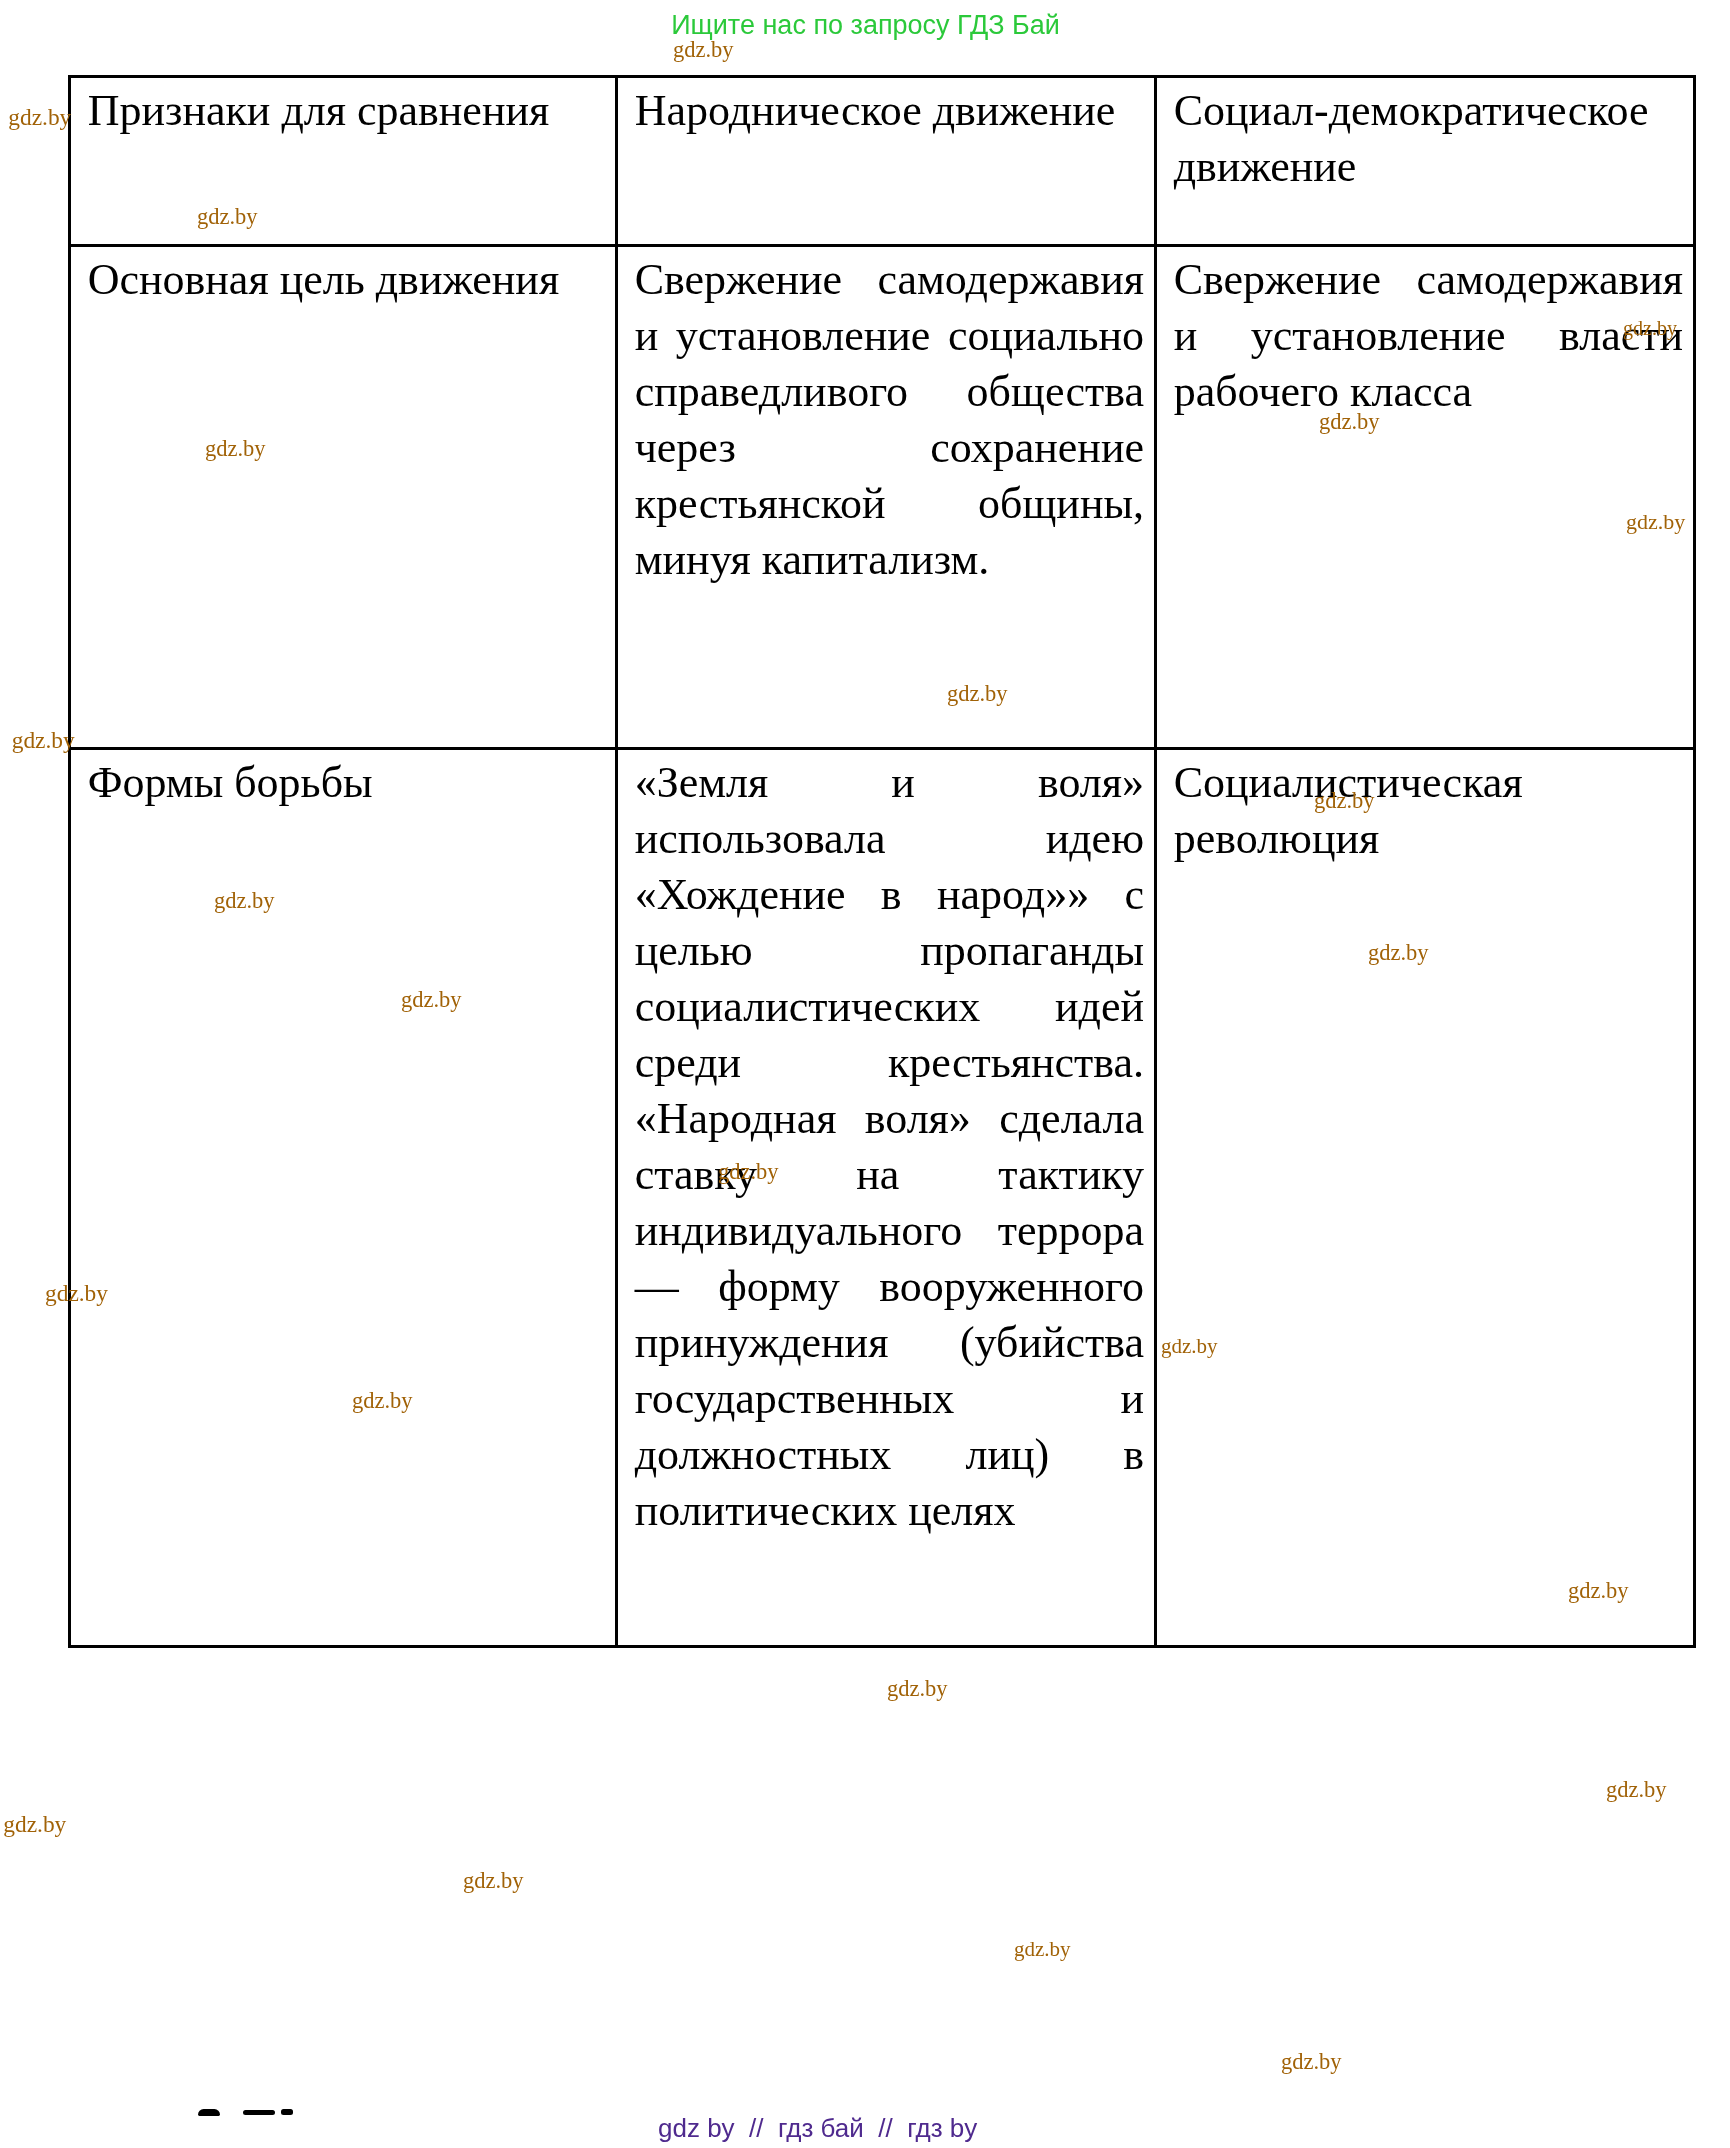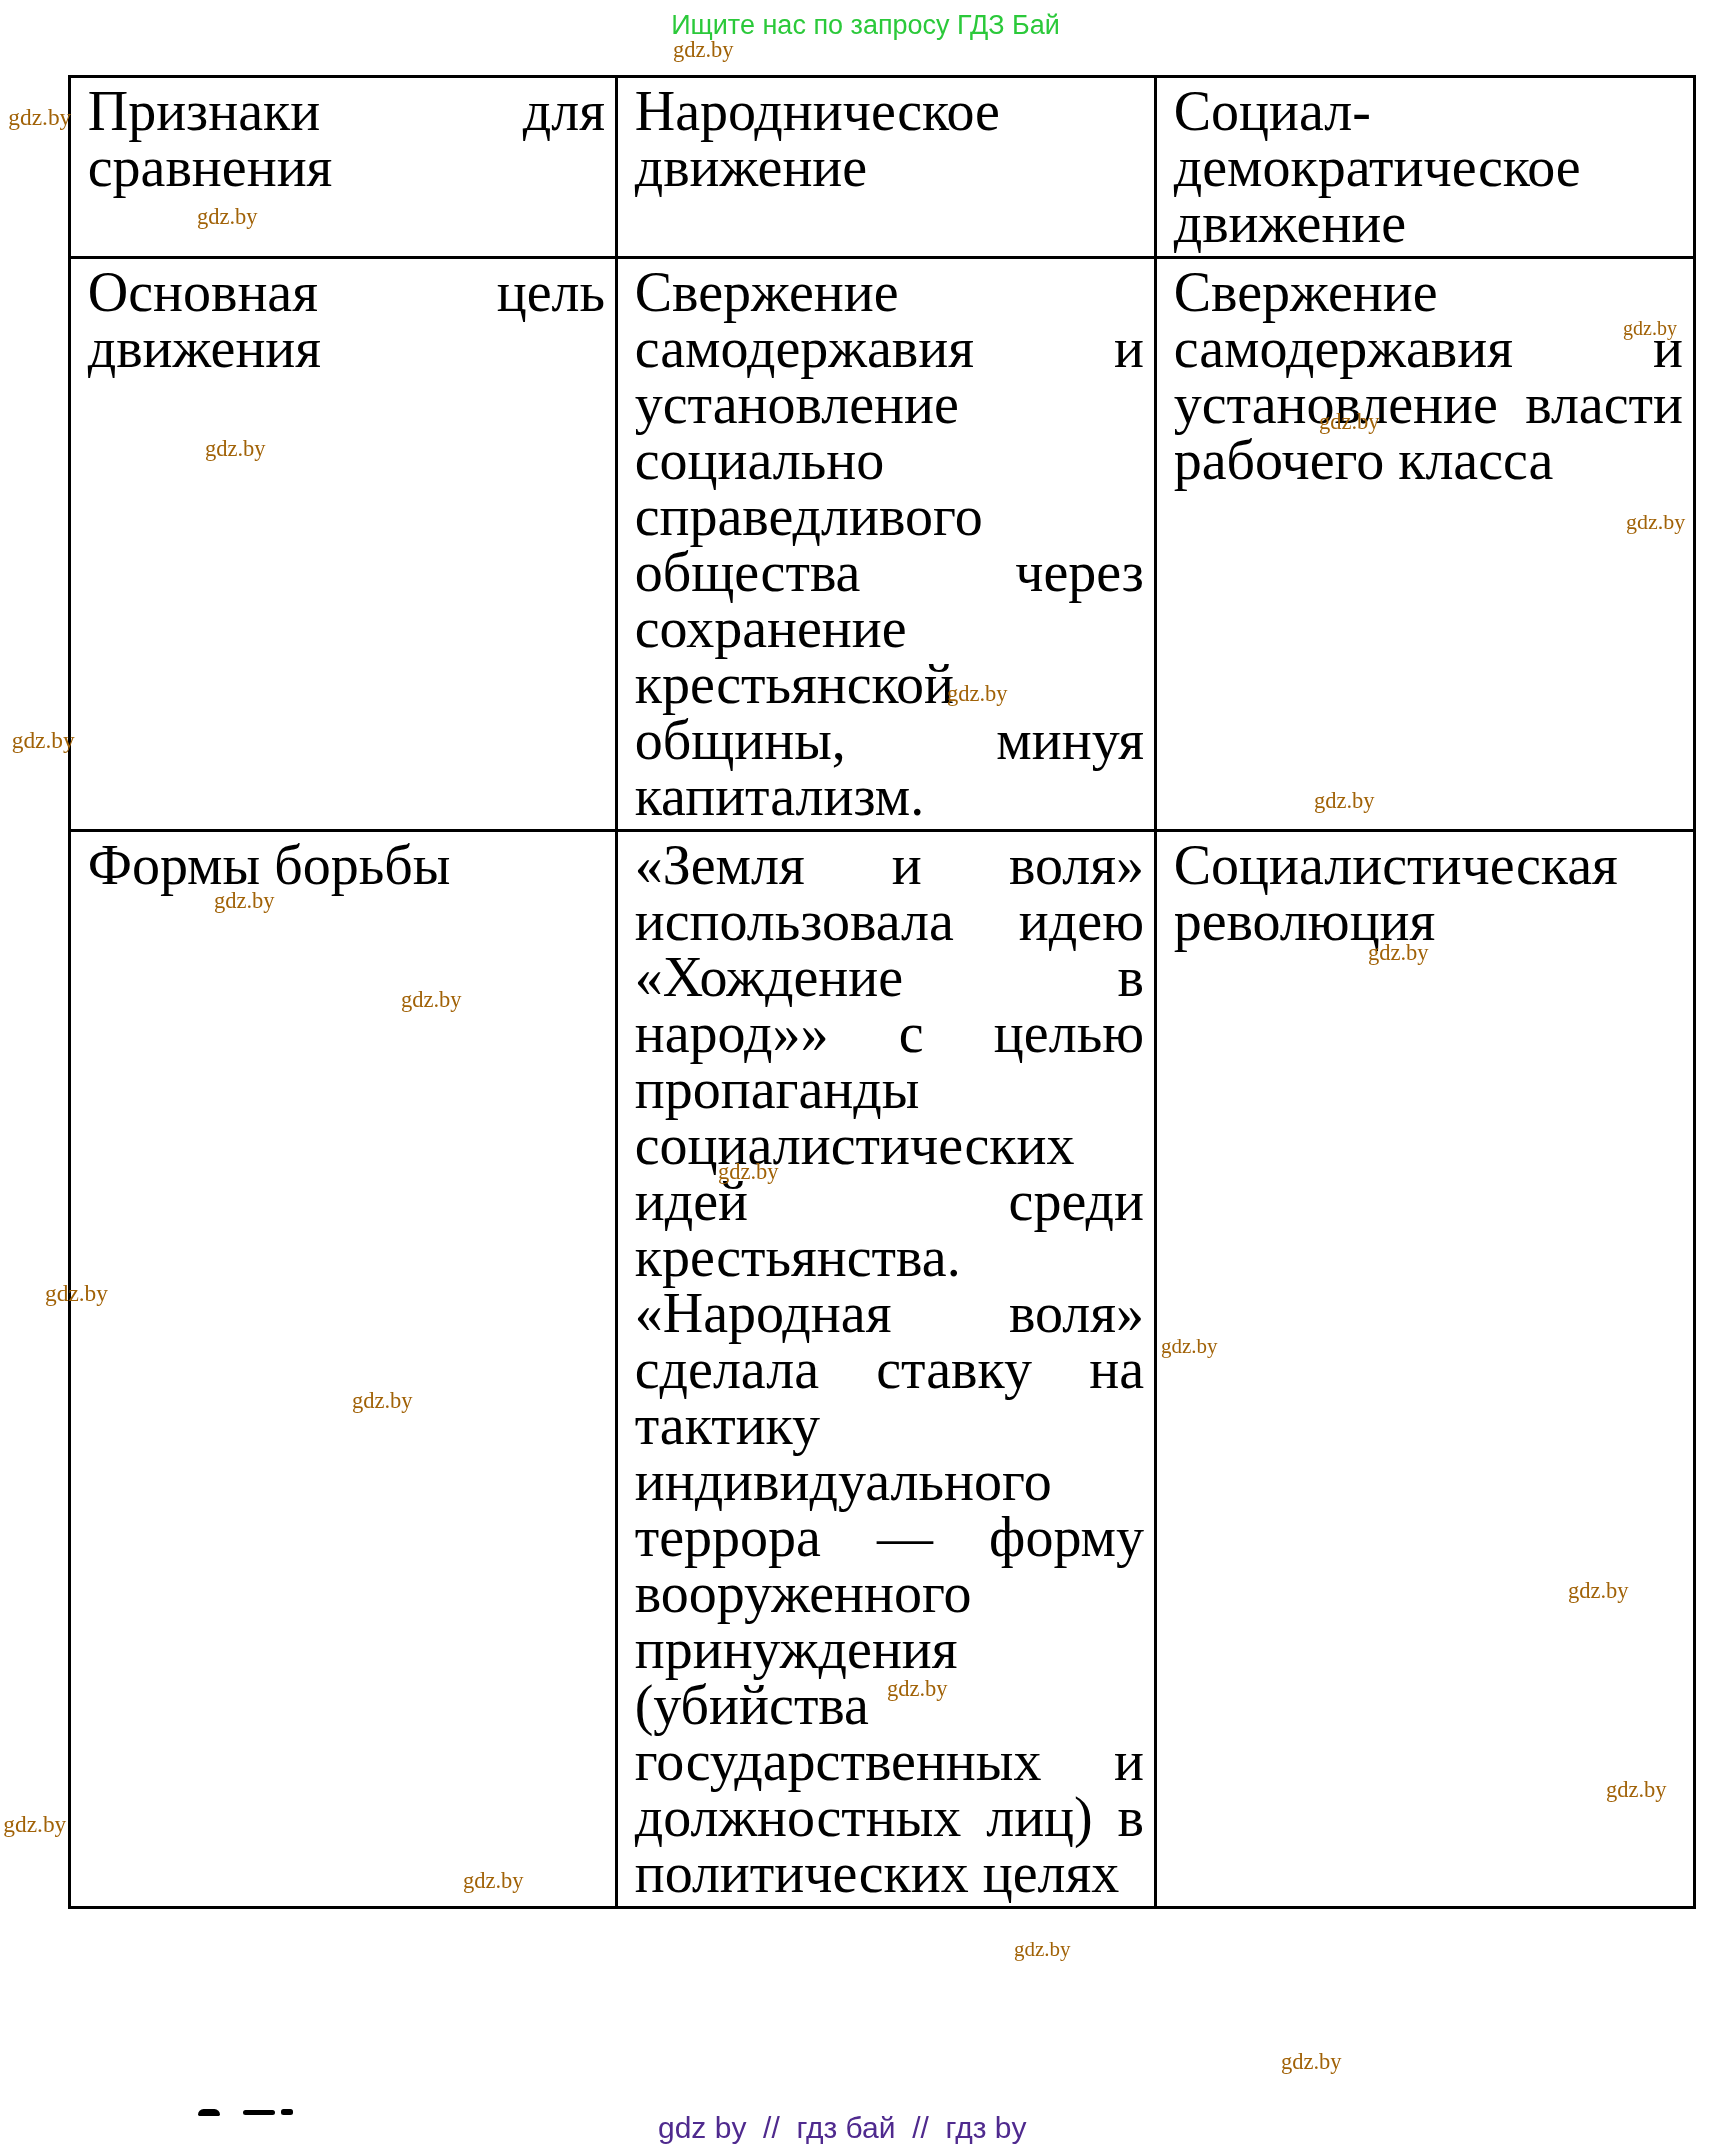--- a/index.html
+++ b/index.html
@@ -29,21 +29,21 @@
     left: 68px; top: 75px;
     width: 1625px;
     border-collapse: collapse;
     table-layout: fixed;
   }
   table.cmp td {
     border: 3.3px solid #000;
     vertical-align: top;
     padding: 5px 10px 5px 16.7px;
     font-family: "Liberation Serif", serif;
-    font-size: 56px;
+    font-size: 44px;
     line-height: 56px;
     text-align: justify;
     overflow: hidden;
   }
 
   
   .wm {
     position: absolute;
     font-family: Liberation Serif, serif;
     font-size: 22.5px;
@@ -51,21 +51,21 @@
     color: #a16207;
     white-space: nowrap;
     z-index: 5;
   }
 
   
   .footer {
     position: absolute;
     left: 658px; top: 2109px;
     font-family: "Liberation Sans", sans-serif;
-    font-size: 30px;
+    font-size: 26px;
     line-height: 38px;
     color: #4f2a8e;
     white-space: pre;
   }
 
   
   .frag { position: absolute; background: #000; border-radius: 2.5px; }
   .frag1 { left: 198px; top: 2109px; width: 22px; height: 6.7px; border-radius: 6.7px 6.7px 1.7px 1.7px; }
   .frag2 { left: 243px; top: 2110px; width: 32px; height: 5px; }
   .frag3 { left: 281px; top: 2109px; width: 11.7px; height: 5.8px; }

